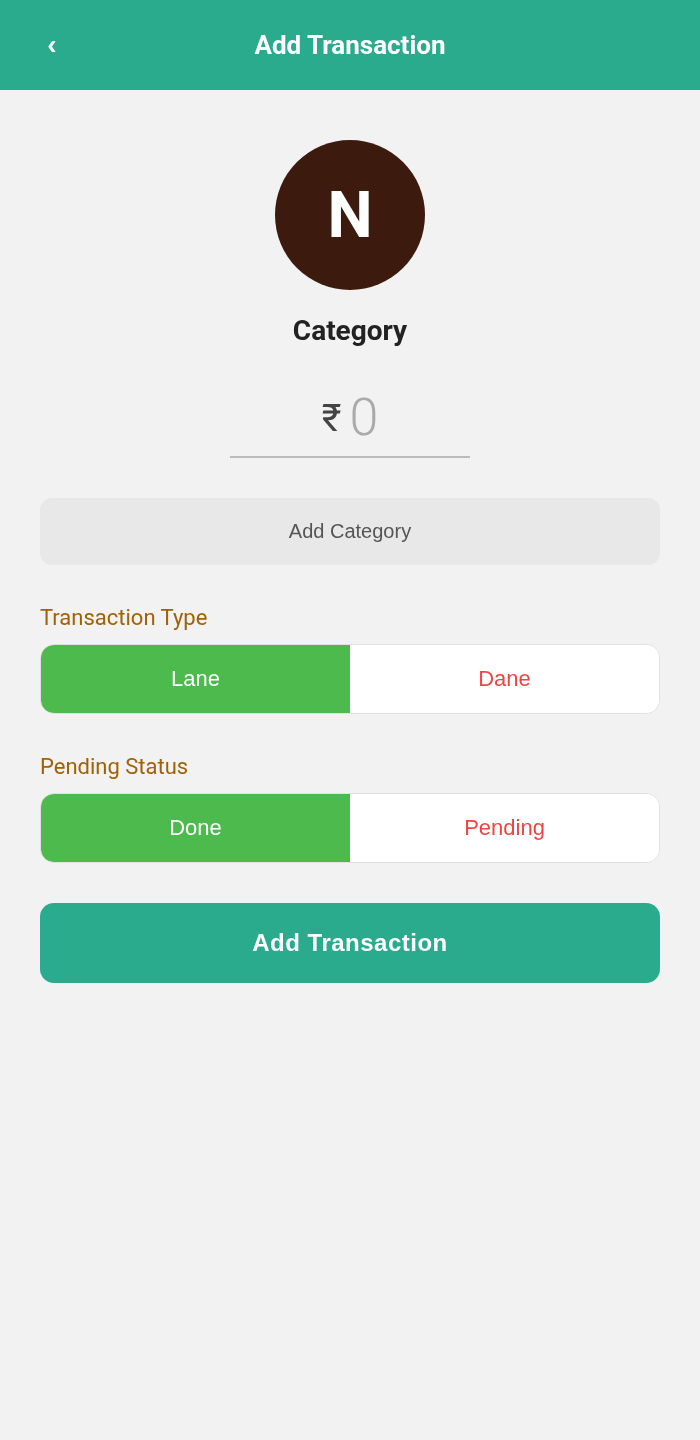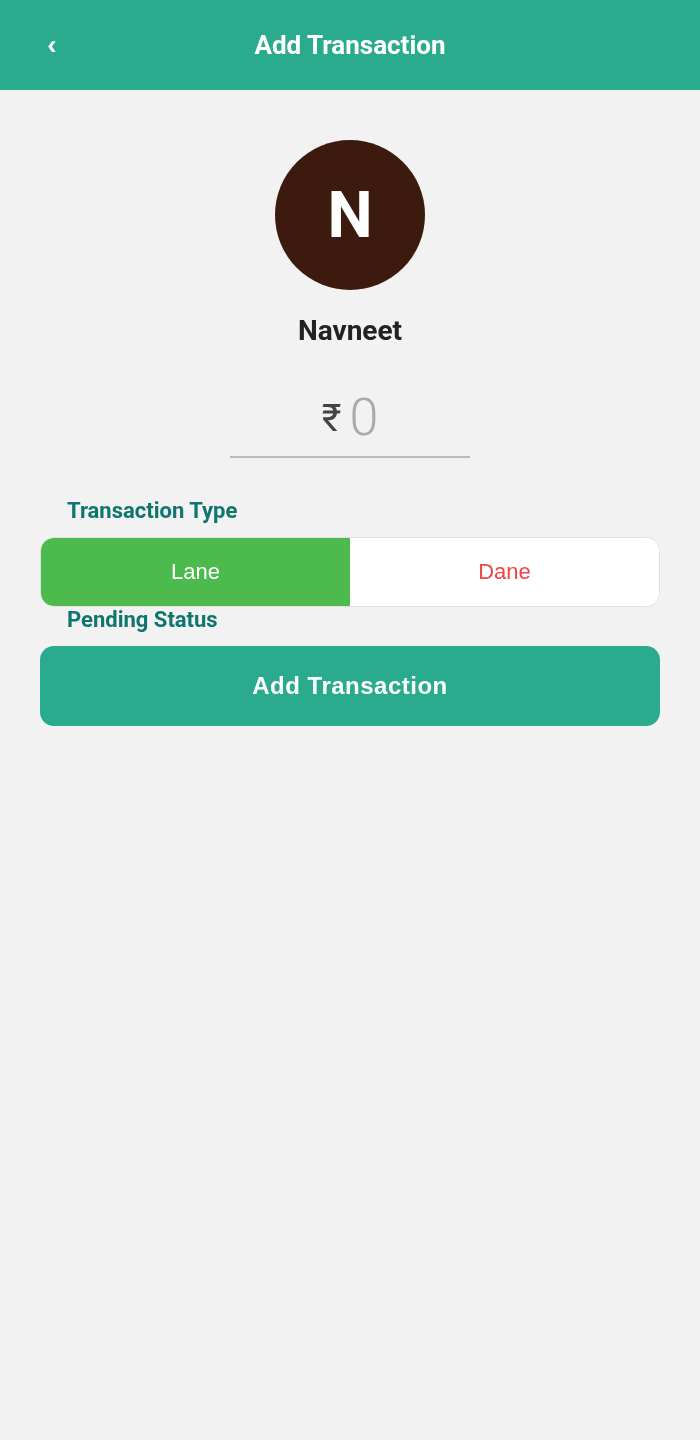--- a/index.html
+++ b/index.html
@@ -124,35 +124,35 @@
       font-size: 20px;
       color: #555;
       cursor: pointer;
       margin-bottom: 40px;
       outline: none;
     }
 
     
     .section-label {
       font-size: 22px;
-      font-weight: bold;
-      color: #0f766e;
+      font-weight: normal;
+      color: #a16207;
       align-self: flex-start;
       margin-bottom: 14px;
-      margin-left: 27px;
     }
 
     
     .toggle-group {
       width: 100%;
       display: flex;
       border-radius: 14px;
       overflow: hidden;
       border: 1.5px solid #e0e0e0;
       background: white;
+      margin-bottom: 40px;
       height: 70px;
     }
 
     .toggle-option {
       flex: 1;
       display: flex;
       align-items: center;
       justify-content: center;
       font-size: 22px;
       font-weight: 500;
@@ -195,32 +195,37 @@
   <button class="header-back-btn">‹</button>
   <span class="header-title">Add Transaction</span>
 </div>
 
 <div class="content">
 
   <div class="avatar">
     <span class="avatar-letter">N</span>
   </div>
 
-  <div class="user-name">Navneet</div>
+  <div class="user-name">Category</div>
 
   <div class="amount-section">
     <span class="currency-symbol">₹</span>
     <span class="amount-value">0</span>
   </div>
   <div class="amount-underline"></div>
 
+  <button class="add-category-btn">Add Category</button>
 
   <div class="section-label">Transaction Type</div>
   <div class="toggle-group">
     <button class="toggle-option active">Lane</button>
     <button class="toggle-option inactive">Dane</button>
   </div>
 
   <div class="section-label">Pending Status</div>
+  <div class="toggle-group">
+    <button class="toggle-option active">Done</button>
+    <button class="toggle-option inactive">Pending</button>
+  </div>
 
   <button class="add-transaction-btn">Add Transaction</button>
 
 </div>
 
 </body></html>

